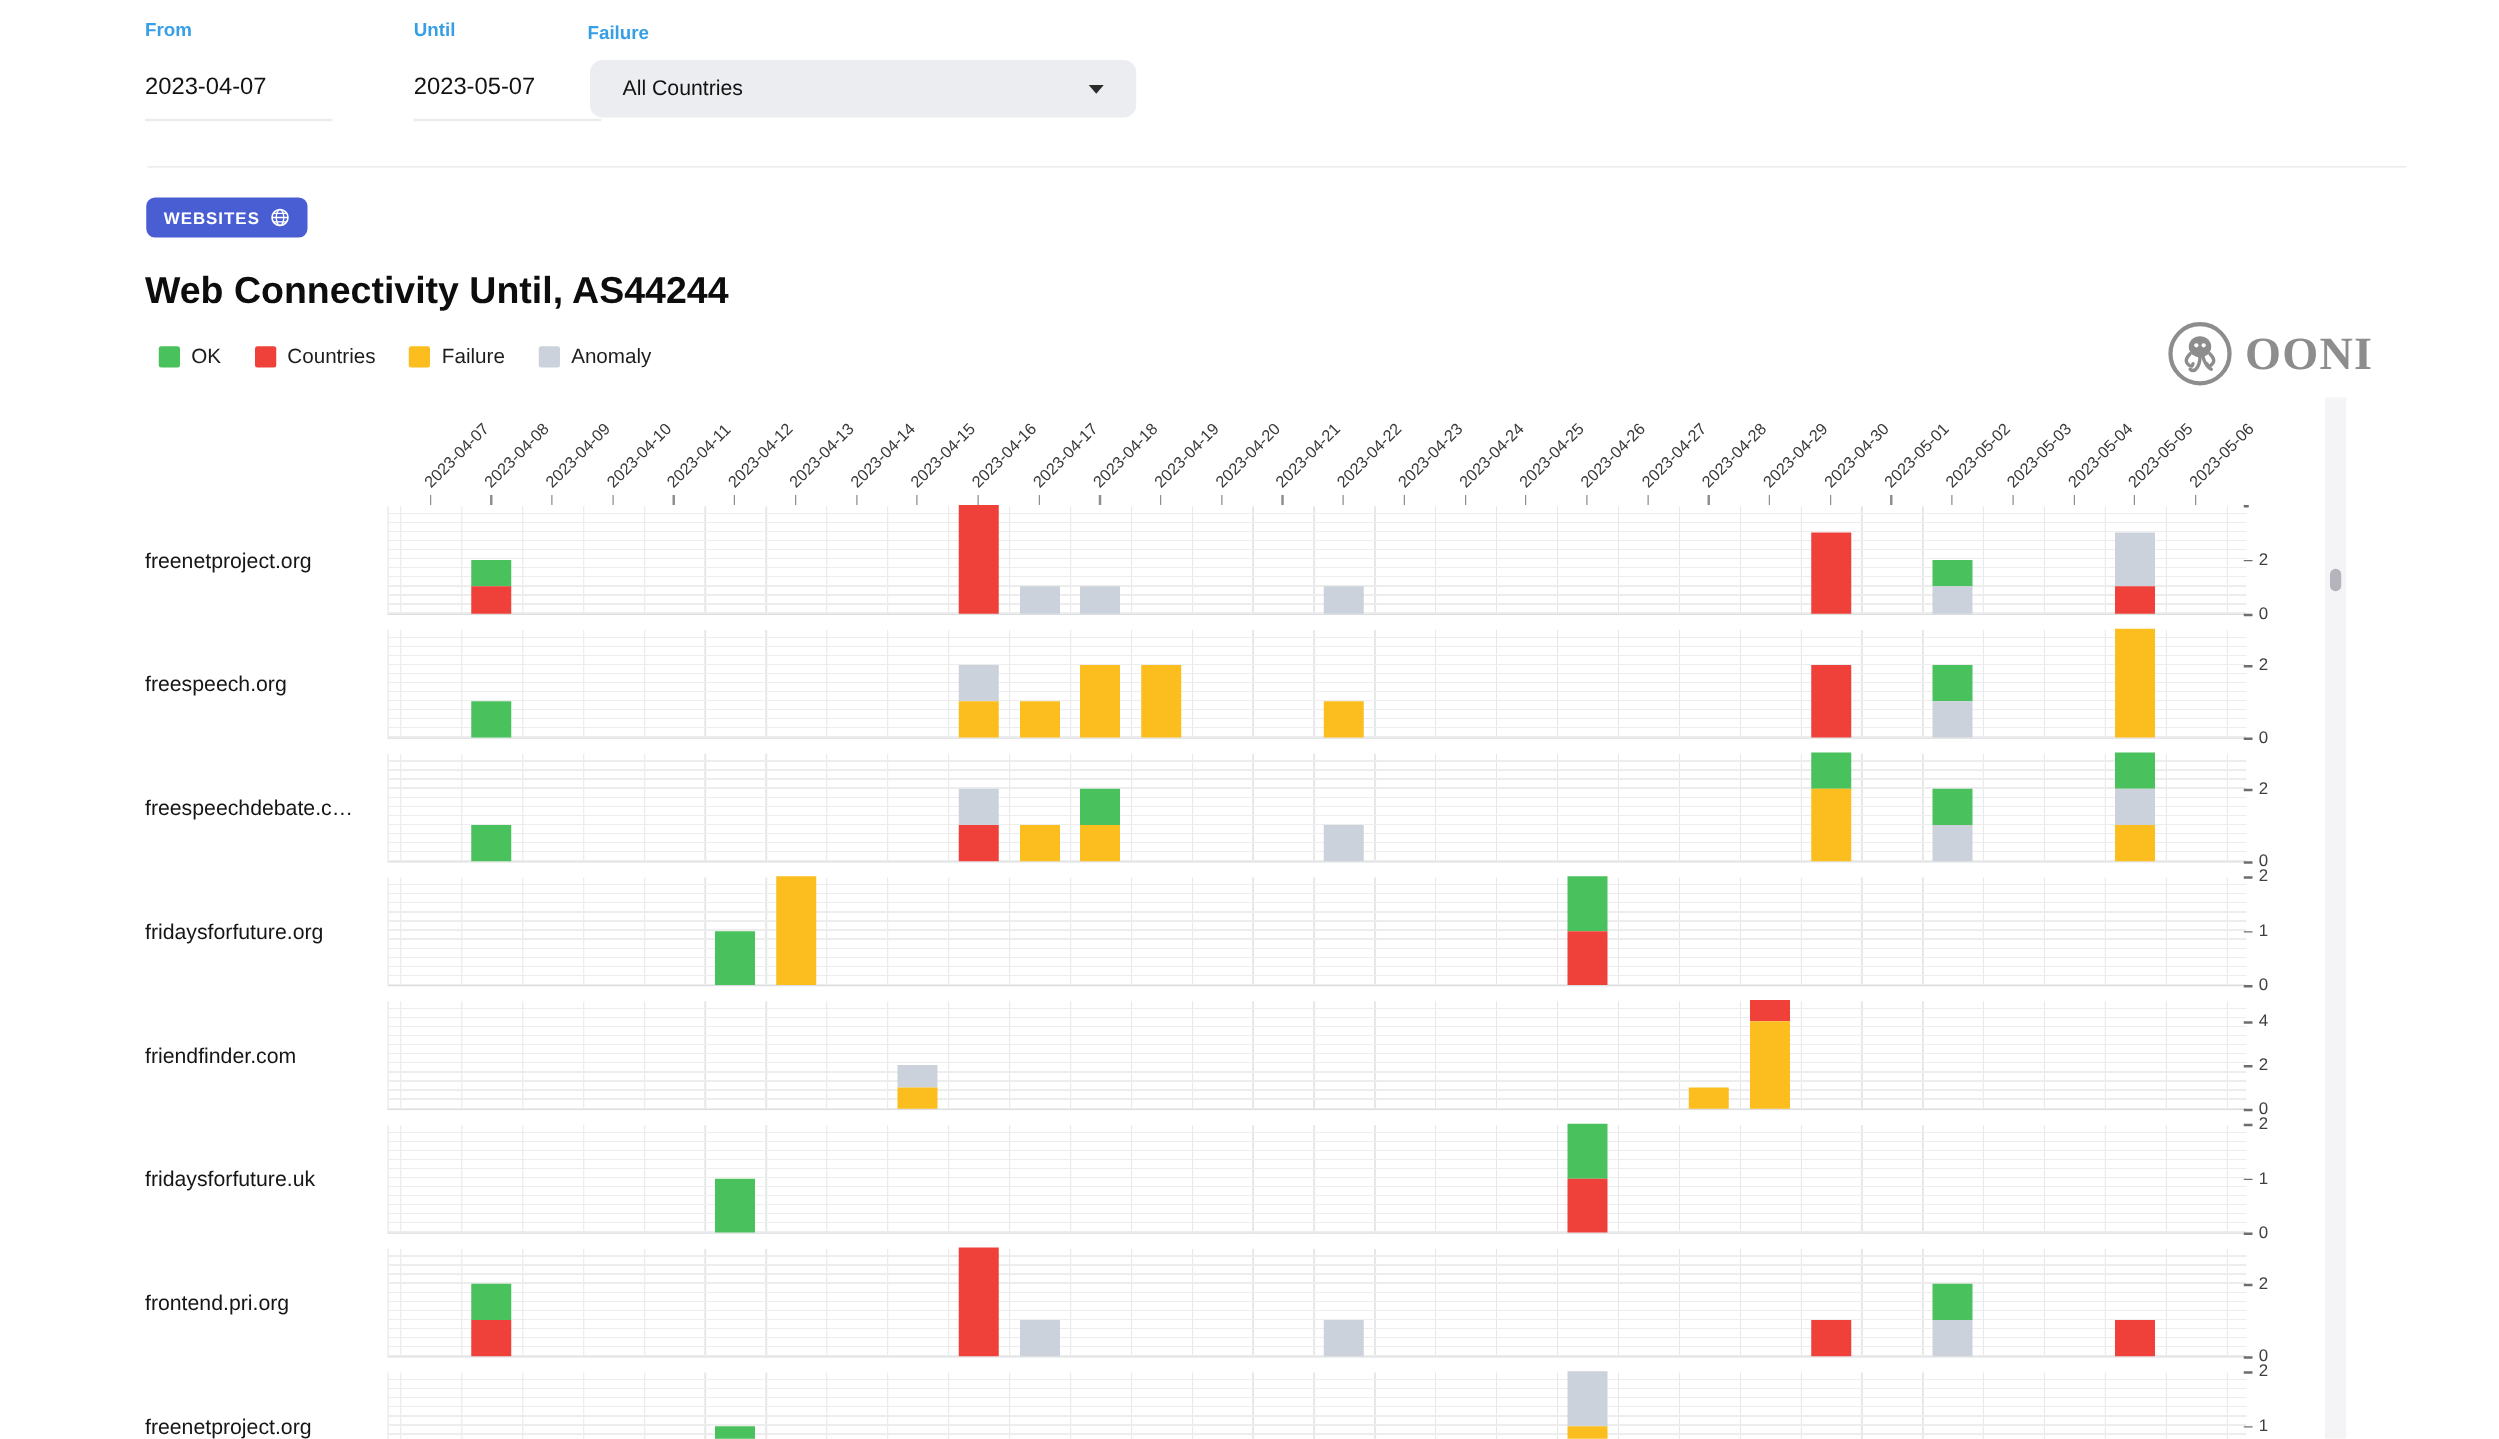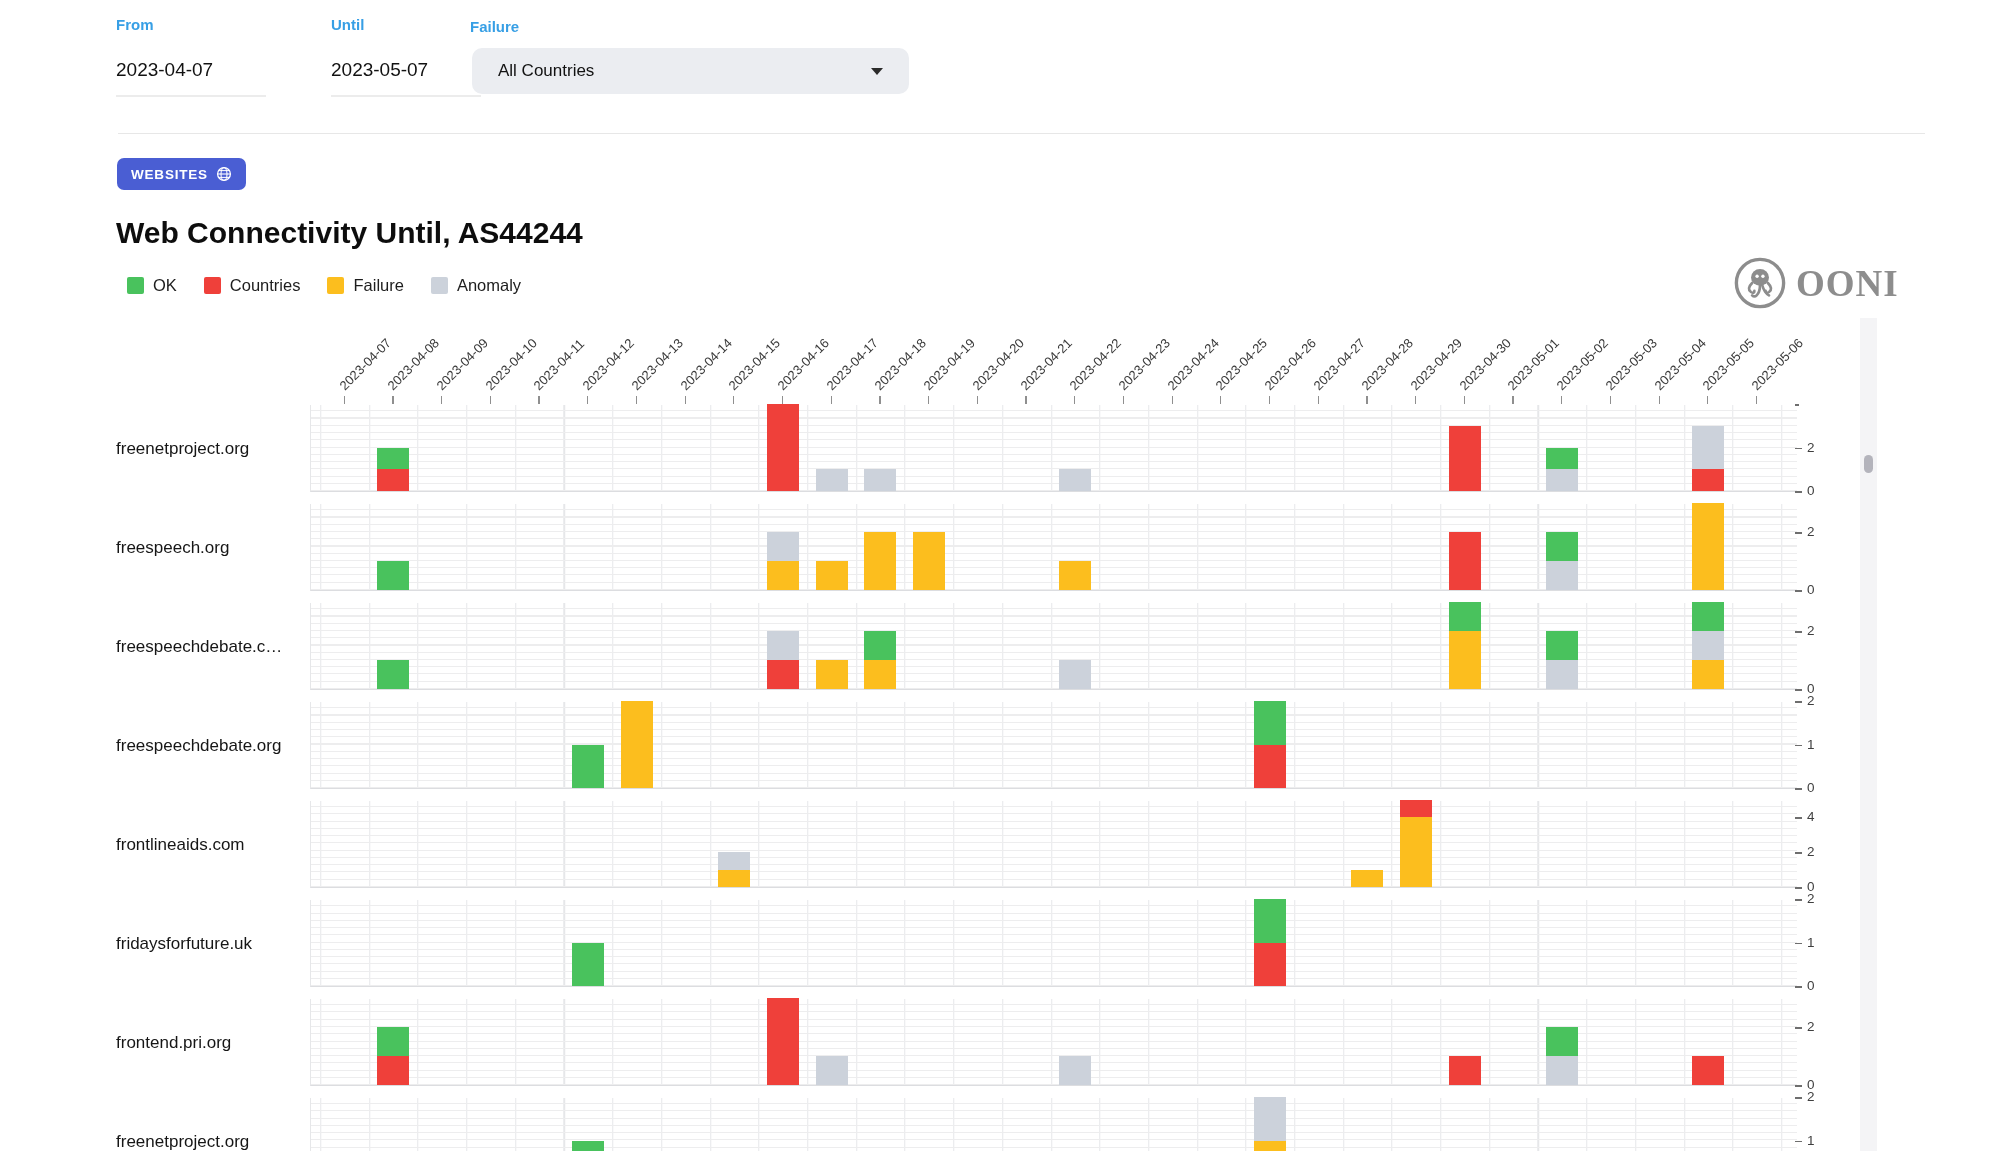--- a/index.html
+++ b/index.html
@@ -275,40 +275,40 @@
       <div class="stack" style="left: 1381.2px;">
         <div class="seg" style="height: 29px; background: rgb(252, 190, 30);"></div>
         <div class="seg" style="height: 29px; background: rgb(204, 210, 219);"></div>
         <div class="seg" style="height: 29px; background: rgb(73, 194, 93);"></div>
       </div>
     </div>
     <div class="abs ydash" style="left: 1795px; top: 631px; width: 7px;"></div>
     <div class="abs ylab" style="left: 1807px; top: 623px;">2</div>
     <div class="abs ydash" style="left: 1795px; top: 689px; width: 7px;"></div>
     <div class="abs ylab" style="left: 1807px; top: 681px;">0</div>
-    <div class="abs row-label" style="top: 736px;">freespeechdebate.org</div>
+    <div class="abs row-label" style="top: 736px;">fridaysforfuture.org</div>
     <div class="abs plot" style="top: 702px;">
       <div class="stack" style="left: 261.1px;">
         <div class="seg" style="height: 43.5px; background: rgb(73, 194, 93);"></div>
       </div>
       <div class="stack" style="left: 309.8px;">
         <div class="seg" style="height: 87px; background: rgb(252, 190, 30);"></div>
       </div>
       <div class="stack" style="left: 942.9px;">
         <div class="seg" style="height: 43.5px; background: rgb(239, 64, 58);"></div>
         <div class="seg" style="height: 43.5px; background: rgb(73, 194, 93);"></div>
       </div>
     </div>
     <div class="abs ydash" style="left: 1795px; top: 701px; width: 7px;"></div>
     <div class="abs ylab" style="left: 1807px; top: 693px;">2</div>
     <div class="abs ydash" style="left: 1795px; top: 744.5px; width: 7px;"></div>
     <div class="abs ylab" style="left: 1807px; top: 736.5px;">1</div>
     <div class="abs ydash" style="left: 1795px; top: 788px; width: 7px;"></div>
     <div class="abs ylab" style="left: 1807px; top: 780px;">0</div>
-    <div class="abs row-label" style="top: 835px;">frontlineaids.com</div>
+    <div class="abs row-label" style="top: 835px;">friendfinder.com</div>
     <div class="abs plot" style="top: 801px;">
       <div class="stack" style="left: 407.2px;">
         <div class="seg" style="height: 17.4px; background: rgb(252, 190, 30);"></div>
         <div class="seg" style="height: 17.4px; background: rgb(204, 210, 219);"></div>
       </div>
       <div class="stack" style="left: 1040.3px;">
         <div class="seg" style="height: 17.4px; background: rgb(252, 190, 30);"></div>
       </div>
       <div class="stack" style="left: 1089px;">
         <div class="seg" style="height: 69.6px; background: rgb(252, 190, 30);"></div>

